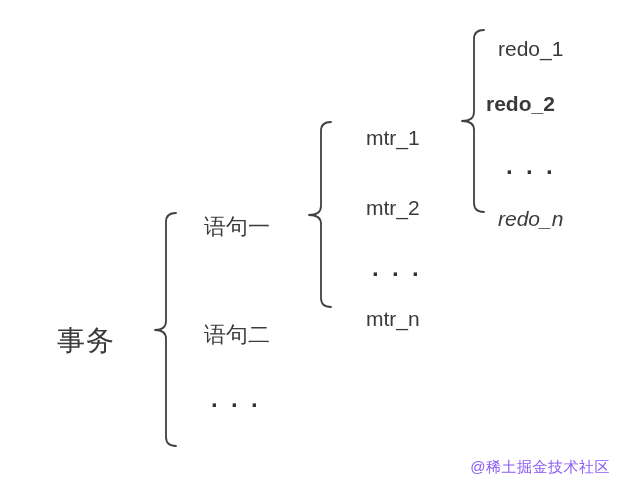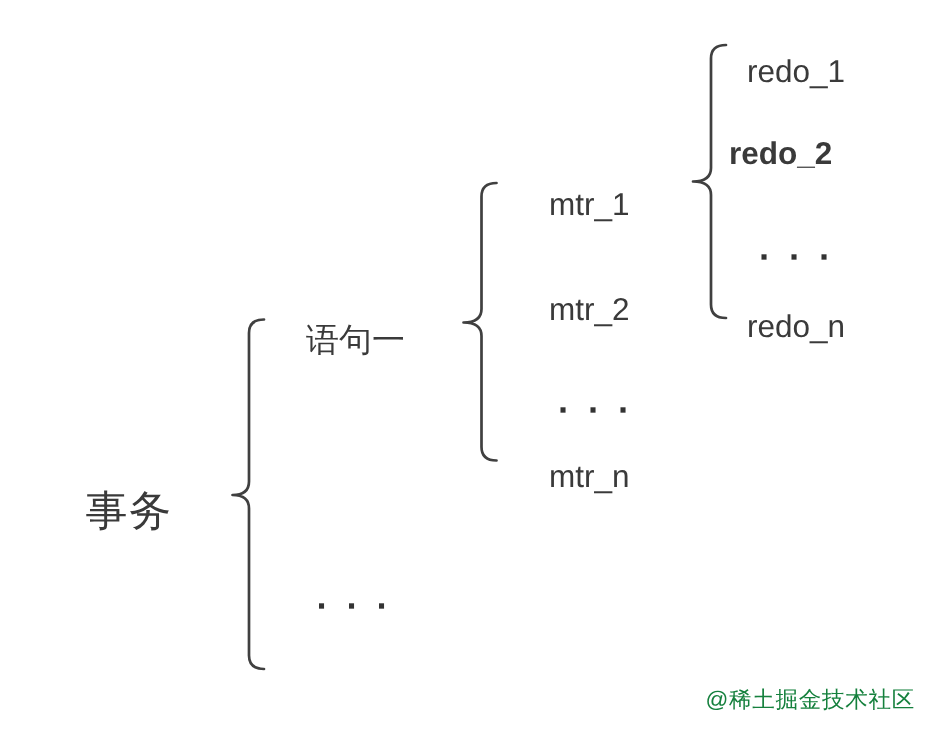--- a/index.html
+++ b/index.html
@@ -46,46 +46,47 @@
     font-weight: 700;
     letter-spacing: 12px;
     color: #333333;
   }
   .watermark {
     position: absolute;
     right: 10px;
     top: 467px;
     transform: translateY(-50%);
     font-size: 15px;
-    color: #15803d;
+    color: #8b5cf6;
     letter-spacing: 0.5px;
     white-space: nowrap;
   }
 </style>
 </head>
 <body>
 
 <div class="canvas">
 
   <svg class="braces" viewBox="0 0 620 487">
     <path d="M 176 213 Q 166 213 166 222 L 166 321 Q 166 330 155 330 Q 166 330 166 339 L 166 437 Q 166 446 176 446"></path>
     <path d="M 331 122 Q 321 122 321 131 L 321 206 Q 321 215 309 215 Q 321 215 321 224 L 321 298 Q 321 307 331 307"></path>
     <path d="M 484 30 Q 474 30 474 39 L 474 112 Q 474 121 462 121 Q 474 121 474 130 L 474 203 Q 474 212 484 212"></path>
   </svg>
 
   <div class="label root" style="left:57px; top:331px;text-align:right;">事务</div>
 
   <div class="label lv1" style="left:204px; top:217px;">语句一</div>
+  <div class="label lv1" style="left:204px; top:325px;">语句二</div>
   <div class="label lv1 dots" style="left:211px; top:395px;">···</div>
 
   <div class="label lv2" style="left:366px; top:127px;">mtr_1</div>
   <div class="label lv2" style="left:366px; top:197px;text-align:center;">mtr_2</div>
   <div class="label lv2 dots" style="left:372px; top:264px;">···</div>
   <div class="label lv2" style="left:366px; top:308px;">mtr_n</div>
 
   <div class="label lv3" style="left:498px; top:38px;">redo_1</div>
   <div class="label lv3" style="left:486px; top:93px;font-weight:bold;">redo_2</div>
   <div class="label lv3 dots" style="left:506px; top:162px;">···</div>
-  <div class="label lv3" style="left:498px; top:208px;">redo_n</div>
+  <div class="label lv3" style="left:498px; top:208px;font-style:italic;">redo_n</div>
 
   <div class="watermark">@稀土掘金技术社区</div>
 
 </div>
 
 </body></html>

